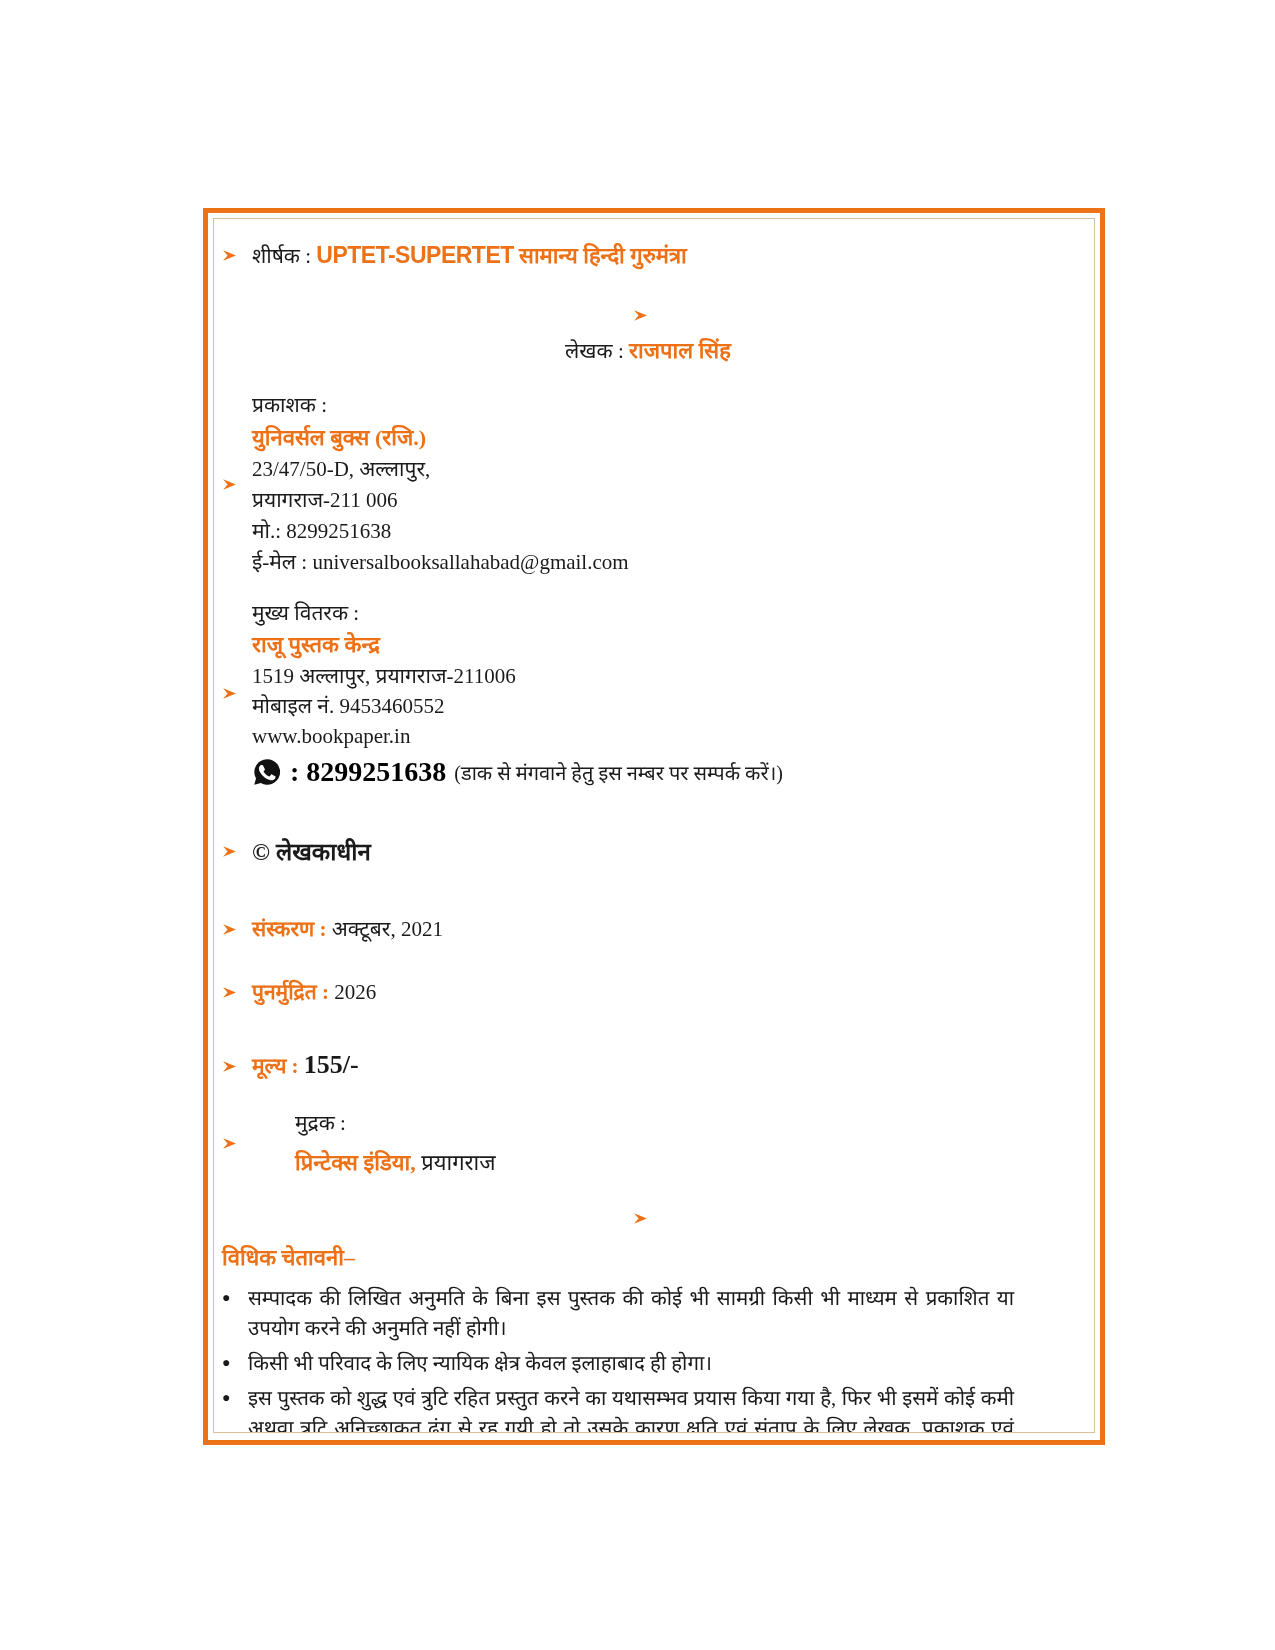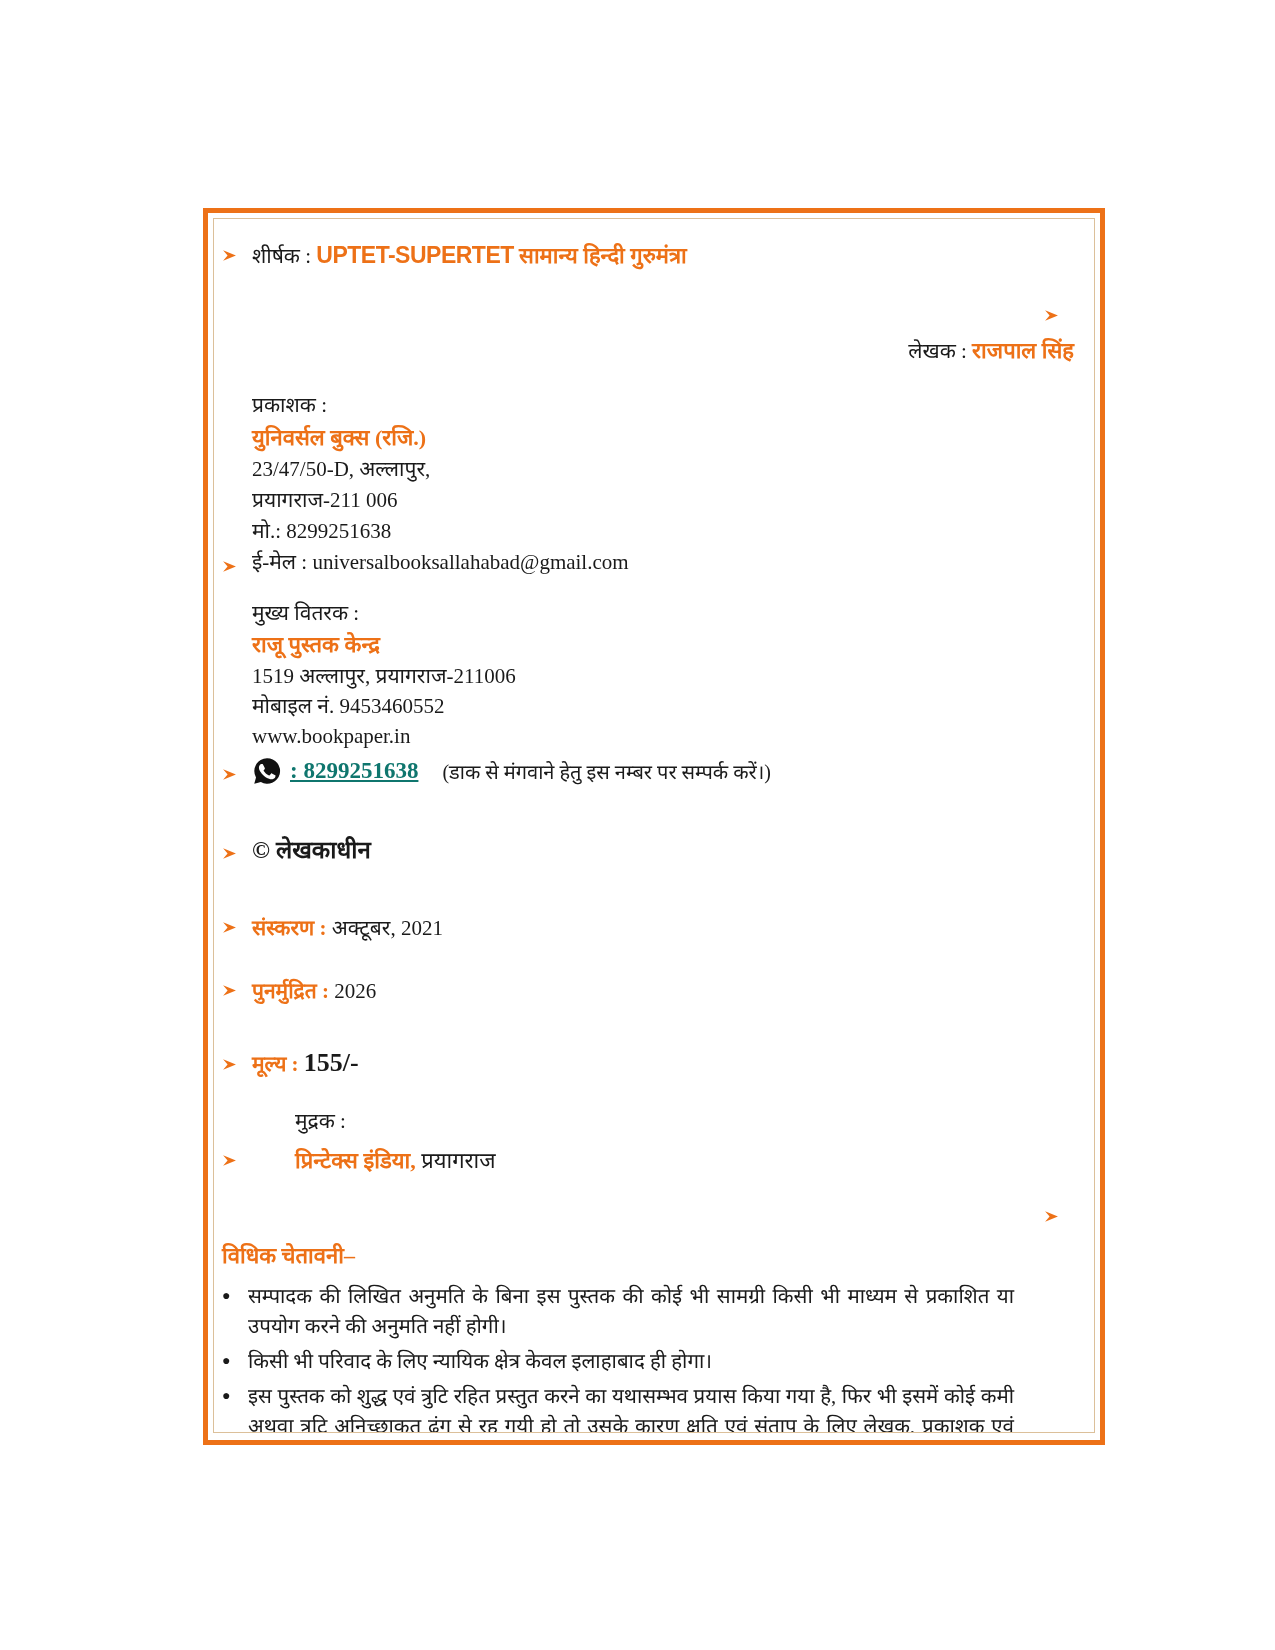--- a/index.html
+++ b/index.html
@@ -10,40 +10,40 @@
   }
   .frame{
     position:absolute;left:203px;top:208px;width:902px;height:1237px;
     border:5px solid #ED7117;box-sizing:border-box;background:#fff;
   }
   .frame-inner{
     border:1px solid #dcc09a;margin:5px;height:calc(100% - 12px);
     box-sizing:border-box;overflow:hidden;
     padding:14px 20px 0 8px;
   }
-  .row{display:flex;align-items:flex-end;}
+  .row{display:flex;align-items:center;}
   .arrow-col{width:30px;flex:0 0 30px;padding-top:5px;}
   .content-col{flex:1;min-width:0;}
   .lbl{color:#1a1a1a;font-size:21px;}
   .ob{color:#ED7117;font-weight:bold;}
   .brand{
     font-family:"Liberation Sans","DejaVu Sans",sans-serif;
     font-weight:bold;font-size:23px;color:#ED7117;letter-spacing:-0.5px;
   }
   .name-line{font-size:22px;line-height:33px;}
   .plain-line{font-size:21px;line-height:31px;}
   .dist-line{font-size:21px;line-height:30px;}
   .sec-title{margin-top:6px;font-size:21px;}
   .sec-author{margin-top:30px;font-size:21px;flex-direction:column;}
   .sec-publisher{margin-top:26px;}
   .sec-distributor{margin-top:20px;}
   .wa-row{display:flex;align-items:center;margin-top:5px;}
   .wa-icon{width:30px;height:30px;margin-right:8px;flex:0 0 30px;}
-  .wa-num{font-weight:bold;font-size:23px;color:#0f766e;text-decoration:underline;}
-  .wa-note{font-size:20px;margin-left:24px;color:#1a1a1a;}
+  .wa-num{font-weight:bold;font-size:28px;color:#000000;}
+  .wa-note{font-size:20px;margin-left:8px;color:#1a1a1a;}
   .sec-copyright{margin-top:46px;}
   .copyright-text{font-weight:bold;font-size:24px;}
   .sec-edition{margin-top:46px;font-size:21px;}
   .sec-reprint{margin-top:33px;font-size:21px;}
   .sec-price{margin-top:44px;font-size:21px;}
   .price-val{font-weight:bold;font-size:26px;}
   .sec-printer{margin-top:28px;font-size:21px;gap:43px;}
   .printer-name-line{margin-top:10px;font-size:22px;}
   .sec-legal{margin-top:30px;flex-direction:column;}
   .legal-label{font-size:22px;}

